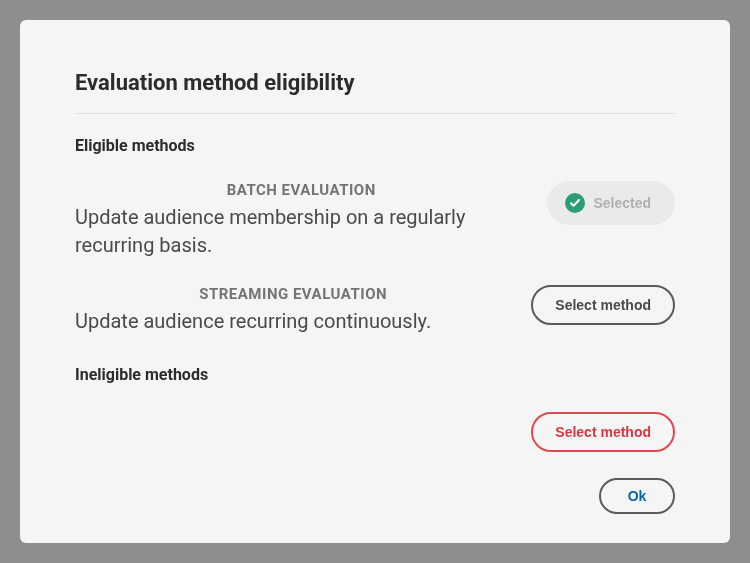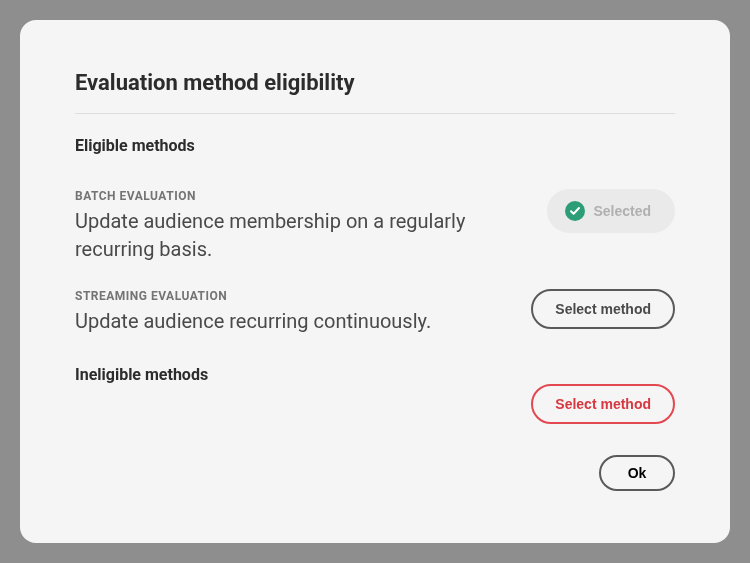--- a/index.html
+++ b/index.html
@@ -13,24 +13,24 @@
       background: #8e8e8e;
       width: 750px;
       height: 563px;
       display: flex;
       align-items: center;
       justify-content: center;
     }
     
     .modal {
       background: #f5f5f5;
-      border-radius: 16px;
+      border-radius: 6px;
       width: 710px;
       height: 523px;
-      padding: 50px 55px 52px 55px;
+      padding: 50px 55px 40px 55px;
       display: flex;
       flex-direction: column;
     }
     
     .modal-title {
       font-size: 22px;
       font-weight: 700;
       color: #2c2c2c;
       margin-bottom: 18px;
     }
@@ -38,42 +38,43 @@
     .divider {
       border: none;
       border-top: 1px solid #dedede;
       margin-bottom: 22px;
     }
     
     .section-heading {
       font-size: 16px;
       font-weight: 700;
       color: #2c2c2c;
-      margin-bottom: 34px;
+      margin-bottom: 26px;
     }
     
     .method-row {
       display: flex;
       justify-content: space-between;
       align-items: flex-start;
       margin-bottom: 26px;
     }
     
     .method-info {
       flex: 1;
       padding-right: 20px;
     }
     
     .method-label {
-      font-size: 12px;
+      font-size: 15px;
       font-weight: 700;
       letter-spacing: 0.5px;
       color: #747474;
       text-transform: uppercase;
       margin-bottom: 4px;
+      text-align: center;
     }
     
     .method-description {
       font-size: 20px;
       color: #4a4a4a;
       line-height: 1.4;
     }
     
     .btn {
       display: inline-flex;
@@ -103,21 +104,21 @@
       color: #4a4a4a;
     }
     
     .btn-danger {
       border: 2px solid #e34850;
       color: #d7373f;
     }
     
     .btn-ok {
       border: 2px solid #5a5a5a;
-      color: #000000;
+      color: #0369a1;
       min-width: 76px;
       padding: 8px 24px;
     }
     
     .check-icon {
       width: 20px;
       height: 20px;
       border-radius: 50%;
       background: #2d9d78;
       display: inline-flex;
@@ -135,21 +136,21 @@
       margin-top: auto;
       display: flex;
       justify-content: flex-end;
     }
     
     .ineligible-section {
       margin-top: 4px;
     }
     
     .ineligible-section .section-heading {
-      margin-bottom: 0;
+      margin-bottom: 28px;
     }
   </style>
 </head>
 <body>
 
 <div class="modal">
 
   <h1 class="modal-title">Evaluation method eligibility</h1>
 
   <hr class="divider">

